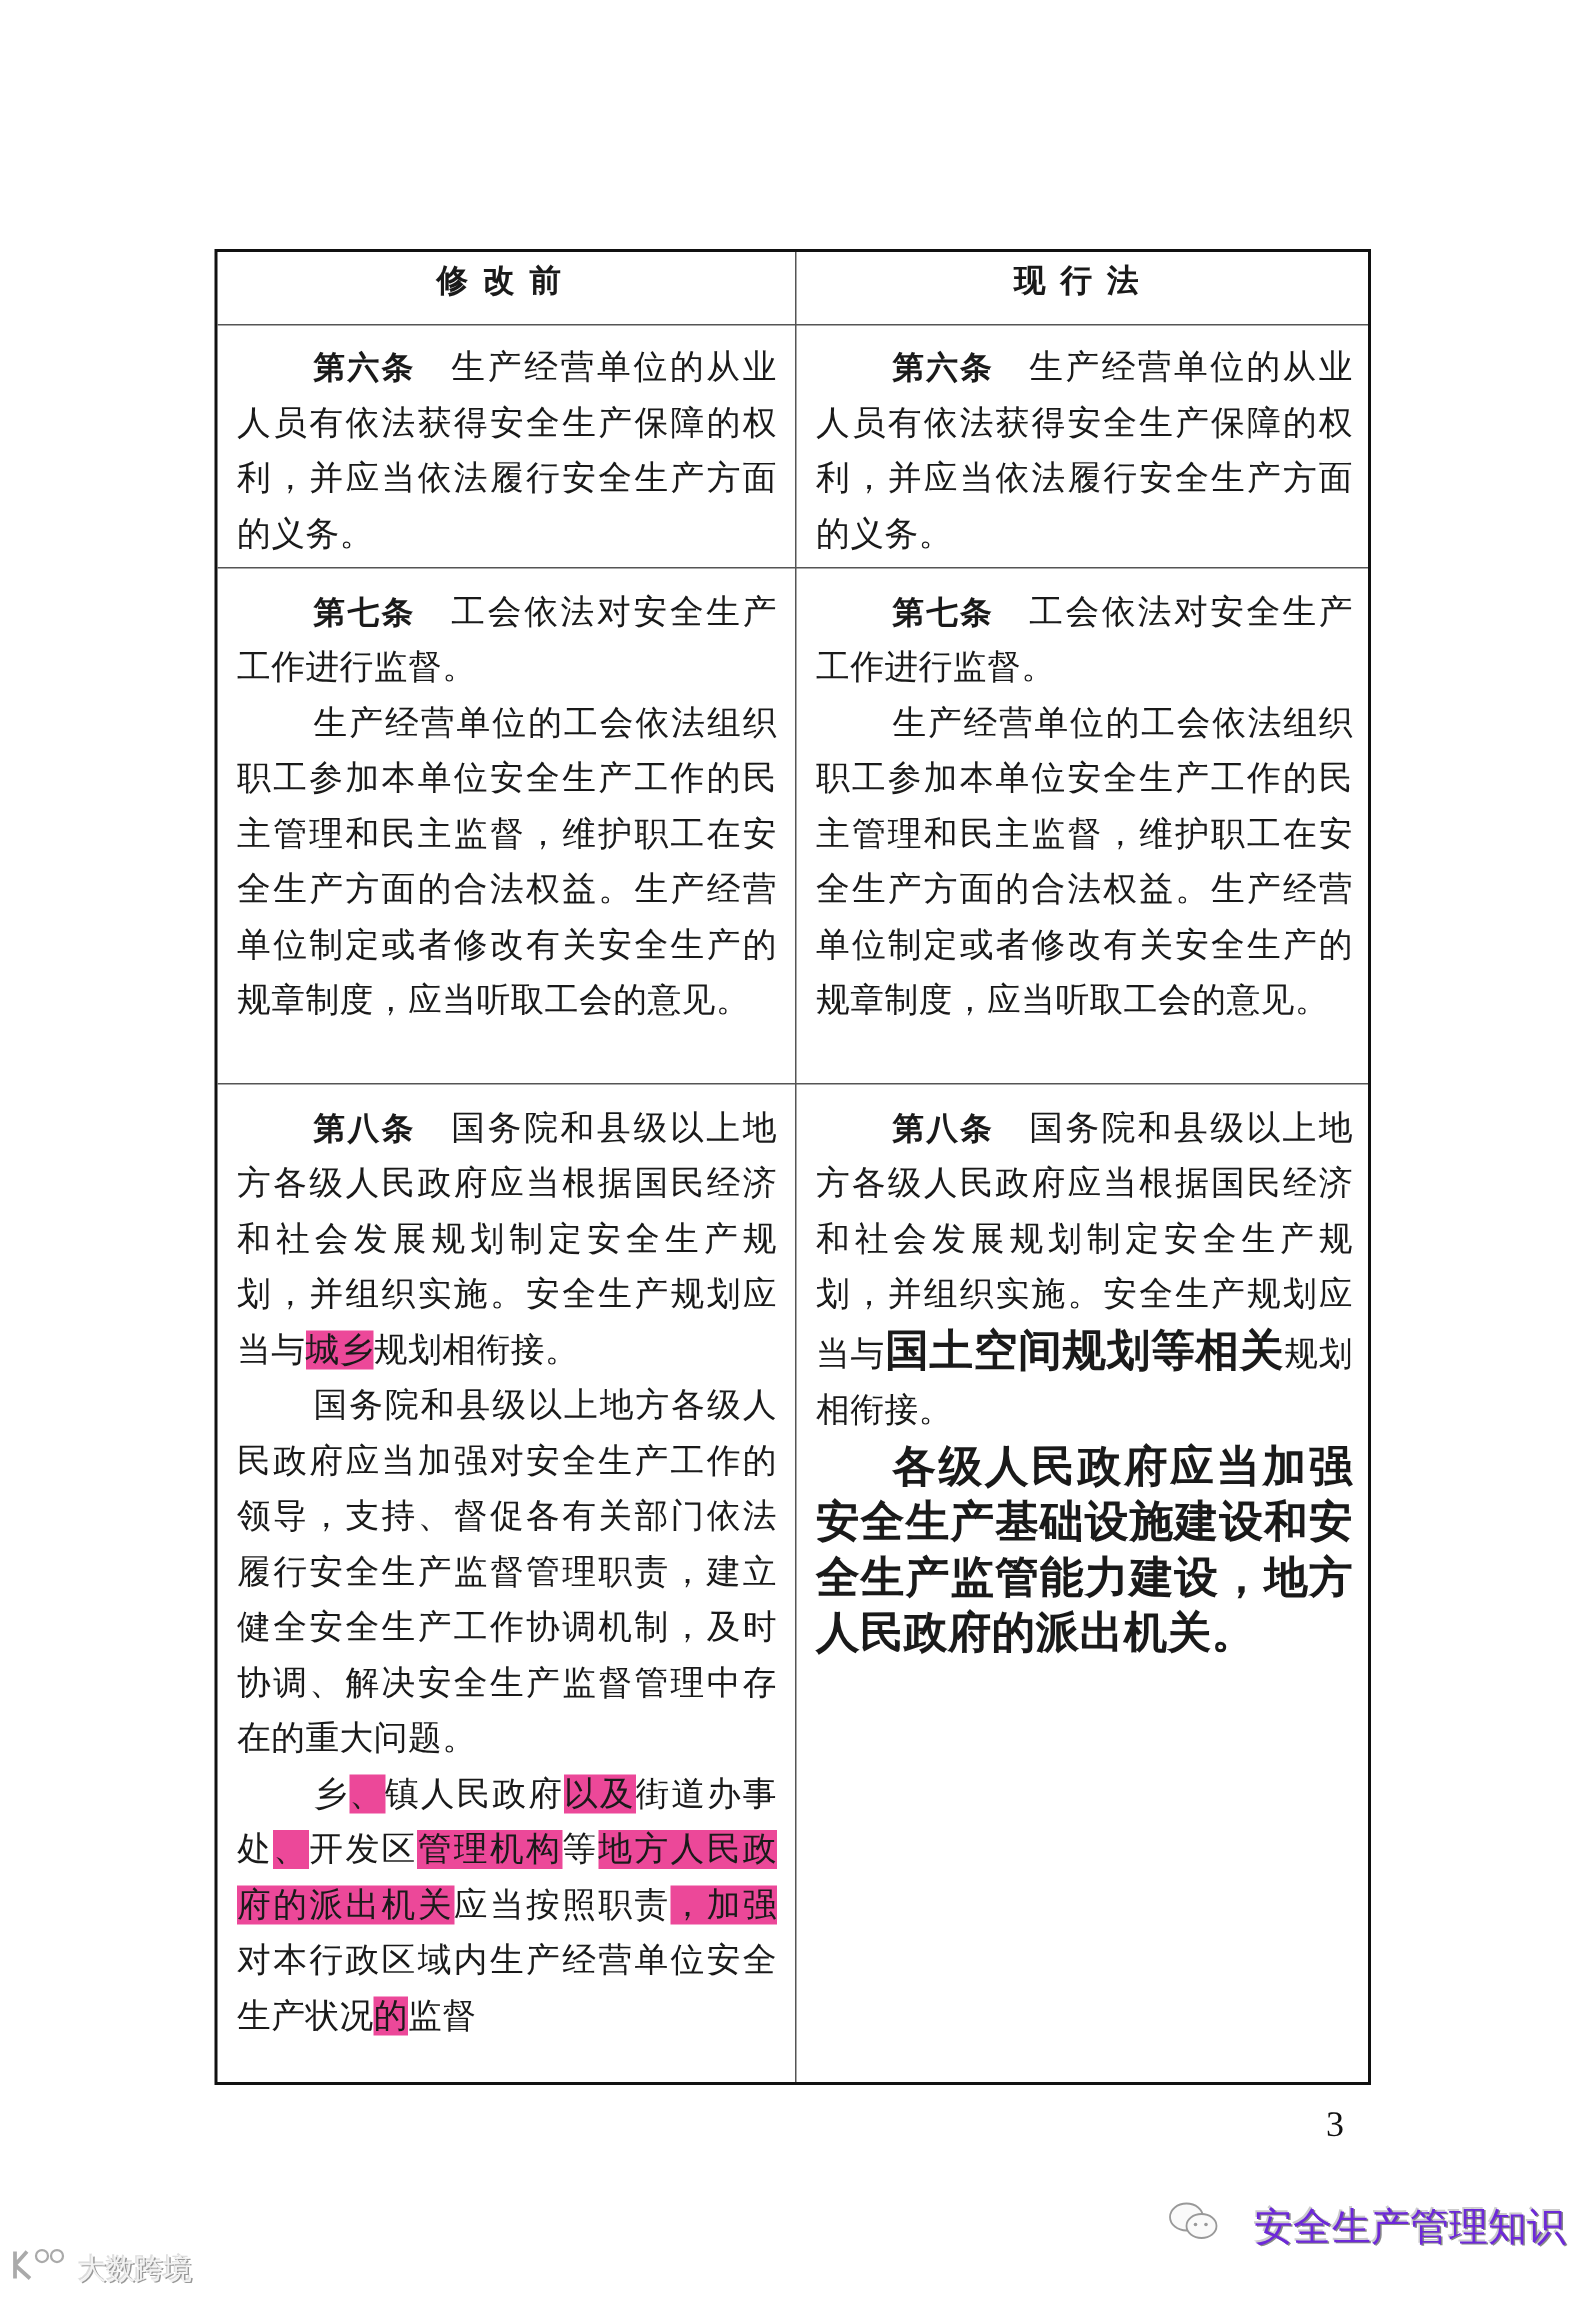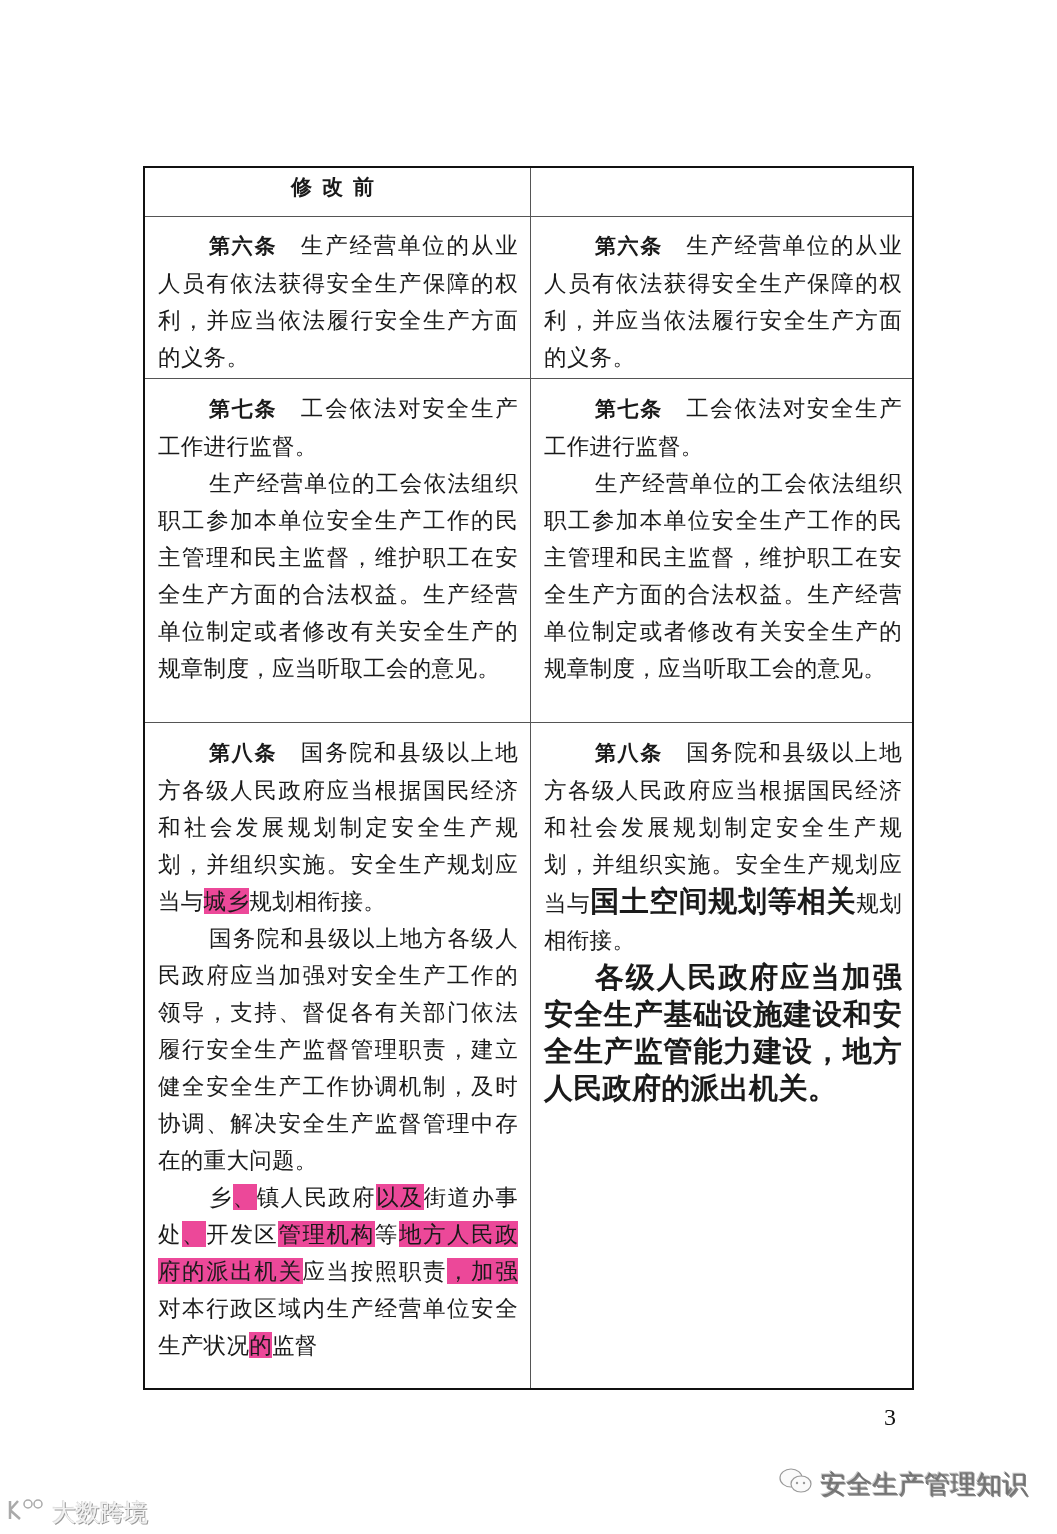--- a/index.html
+++ b/index.html
@@ -13,37 +13,38 @@
                  font-family: "DejaVu Sans", "Liberation Sans", sans-serif; font-weight: bold; font-size: 21px; letter-spacing: 10px; color: #1a1a1a; }
   .cell { position: absolute; box-sizing: border-box; padding: 0 12px 0 13px; font-size: 22.5px; line-height: 37px; letter-spacing: 0.3px; }
   .cell p { margin: 0; text-align: justify; text-align-last: left; }
   .indent { text-indent: 51px; }
   .art-no { font-family: "DejaVu Sans", "Liberation Sans", sans-serif; font-weight: bold; font-size: 21px; }
   .gap { display: inline-block; width: 22px; }
   .bold-sans { font-family: "DejaVu Sans", "Liberation Sans", sans-serif; font-weight: bold; font-size: 29px; }
   .hl { background: #ec4899; }
   .note { letter-spacing: 3px; }
   .page-number { position: absolute; left: 884px; top: 1404px; font-size: 24px; font-family: "Liberation Serif", serif; color: #111; }
-  .wm-right { position: absolute; left: 778px; top: 1466px; display: flex; align-items: center; gap: 6px;
-              font-family: "DejaVu Sans", "Liberation Sans", sans-serif; font-size: 26px; color: #737373;
+  .wm-right { position: absolute; left: 778px; top: 1466px; display: flex; align-items: center; gap: 22px;
+              font-family: "DejaVu Sans", "Liberation Sans", sans-serif; font-size: 26px; color: #6d28d9;
               text-shadow: 1px 1px 0 #888, -1px -1px 0 #ccc; }
   .wm-left { position: absolute; left: 6px; top: 1497px; display: flex; align-items: center; gap: 6px;
-             font-family: "DejaVu Sans", "Liberation Sans", sans-serif; font-size: 24px; color: #f2f2f2;
+             font-family: "DejaVu Sans", "Liberation Sans", sans-serif; font-size: 19px; color: #f2f2f2;
              text-shadow: 1px 1px 0 #999, -1px -1px 0 #ddd; }
 </style>
 </head>
 <body>
 
 <div class="page-table">
   <div class="col-divider"></div>
   <div class="hline" style="top:48px"></div>
   <div class="hline" style="top:210px"></div>
   <div class="hline" style="top:554px"></div>
 
   <div class="header-cell" style="left:0;width:385px">修改前</div>
+  <div class="header-cell" style="left:386px;width:383px">现行法</div>
 
   <div class="cell" style="left:0;top:59px;width:385px">
     <p class="indent"><span class="art-no">第六条</span><span class="gap"></span><span>生产经营单位的从业人员有依法获得安全生产保障的权利，并应当依法履行安全生产方面的义务。</span></p>
   </div>
   <div class="cell" style="left:386px;top:59px;width:383px">
     <p class="indent"><span class="art-no">第六条</span><span class="gap"></span><span>生产经营单位的从业人员有依法获得安全生产保障的权利，并应当依法履行安全生产方面的义务。</span></p>
   </div>
 
   <div class="cell" style="left:0;top:222px;width:385px">
     <p class="indent"><span class="art-no">第七条</span><span class="gap"></span><span>工会依法对安全生产工作进行监督。</span></p>

